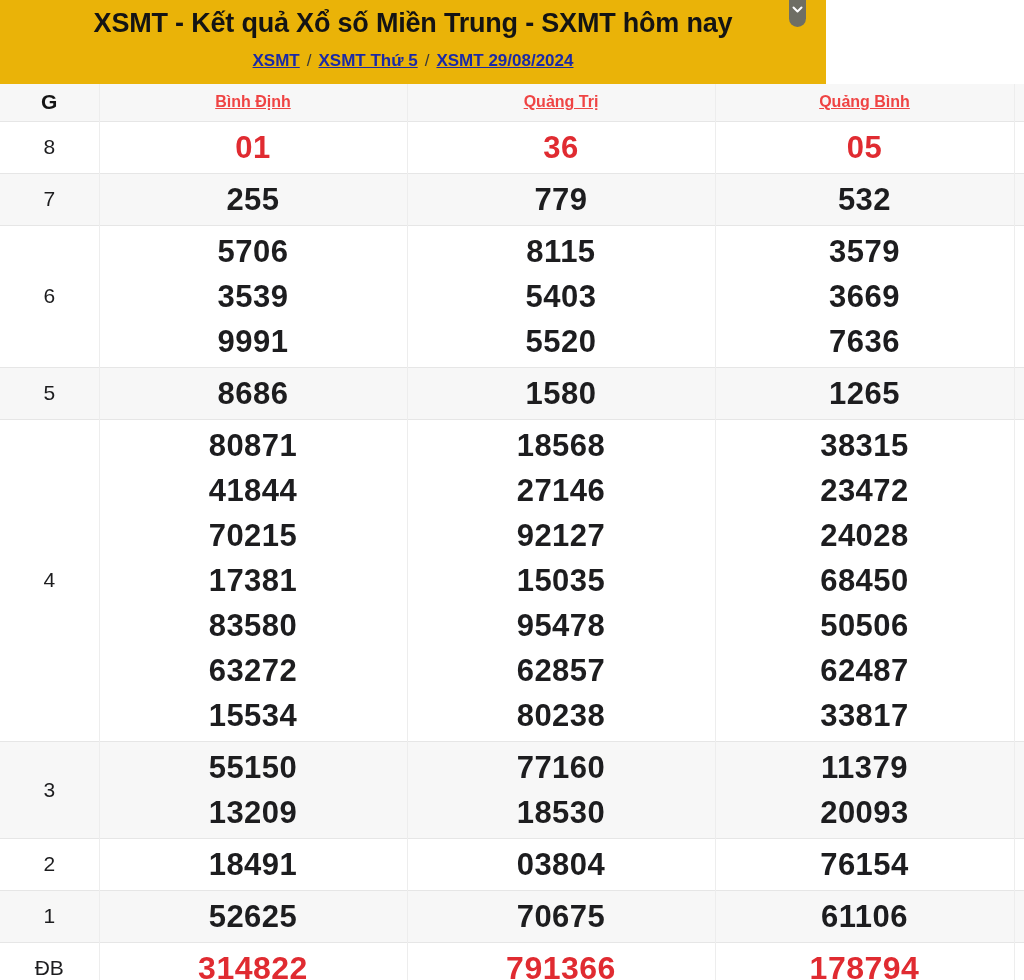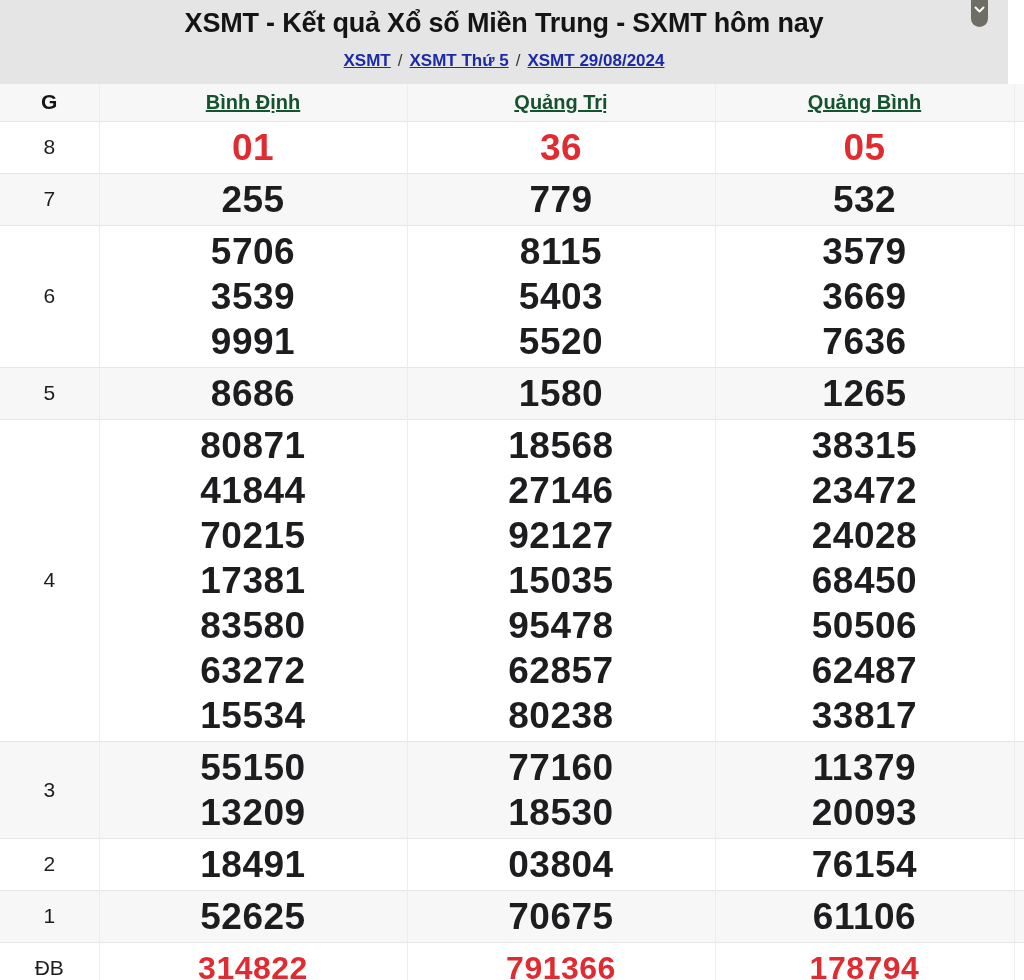--- a/index.html
+++ b/index.html
@@ -5,22 +5,22 @@
   * { margin: 0; padding: 0; box-sizing: border-box; }
   html, body {
     width: 1024px; height: 980px; overflow: hidden;
     background: #ffffff;
     font-family: "Liberation Sans", sans-serif;
     -webkit-font-smoothing: antialiased;
   }
   
   .page-header {
     position: relative;
-    width: 1008px; height: 84px;
-    background: #e5e5e5;
+    width: 826px; height: 84px;
+    background: #eab308;
     text-align: center;
   }
   .page-title {
     padding-top: 7px;
     font-size: 27px;
     font-weight: 700;
     color: #141414;
     letter-spacing: -0.2px;
     line-height: 33px;
   }
@@ -73,43 +73,43 @@
     background: #f7f7f7;
     text-align: center;
     vertical-align: middle;
   }
   th.g-head {
     font-size: 21px;
     font-weight: 700;
     color: #141414;
   }
   th a.province {
-    font-size: 20px;
-    font-weight: 700;
-    color: #14532d;
+    font-size: 16px;
+    font-weight: 700;
+    color: #ef4444;
     text-decoration: underline;
     cursor: pointer;
   }
 
   td.prize-cell {
     text-align: center;
     vertical-align: middle;
     font-size: 21px;
     font-weight: 400;
     color: #1d1d1f;
   }
   td.num-cell {
     text-align: center;
     vertical-align: middle;
     padding: 3px 0;
   }
   .num {
     display: block;
     line-height: 45px;
-    font-size: 37px;
+    font-size: 31px;
     font-weight: 700;
     color: #1d1d1f;
     letter-spacing: 0.5px;
   }
   tr.red-row .num { color: #e02b31; }
   tr.db-row .num  { color: #e02b31; font-size: 32px; }
 </style>
 </head>
 <body>
 

